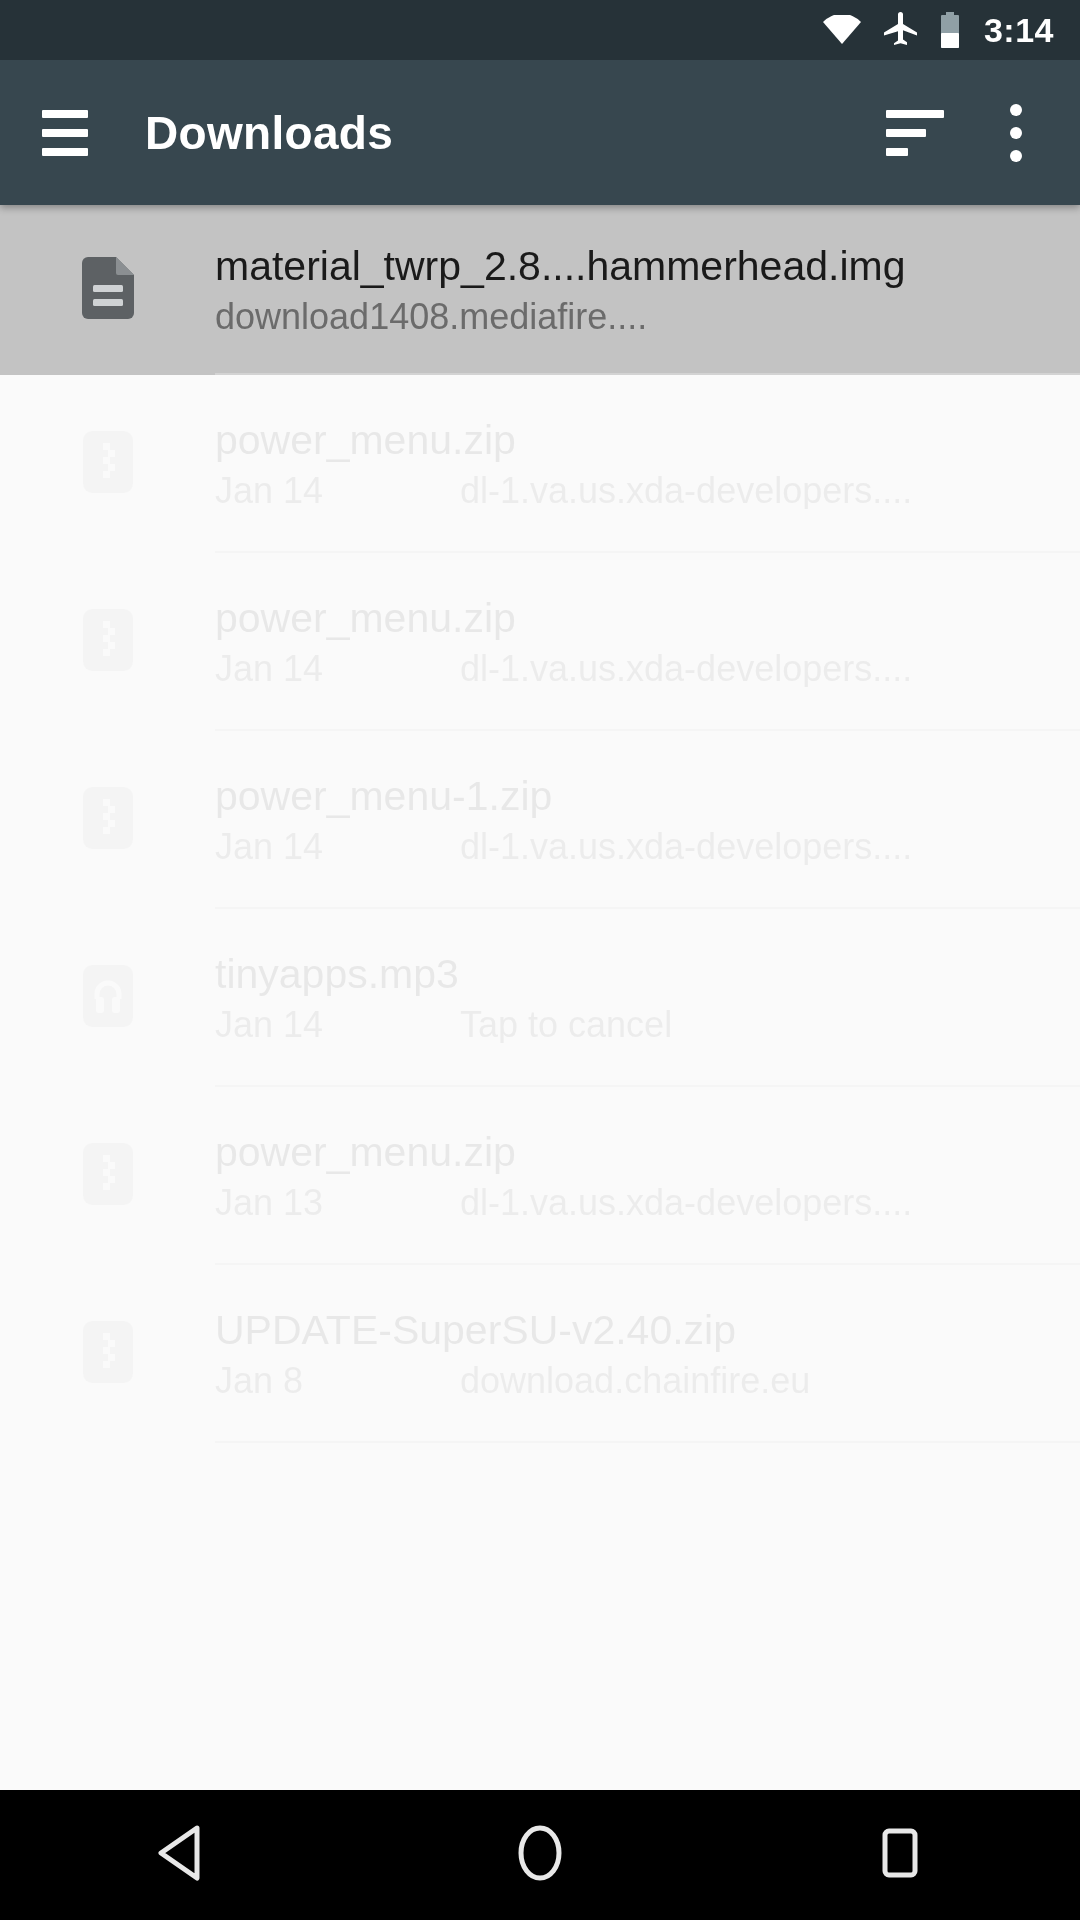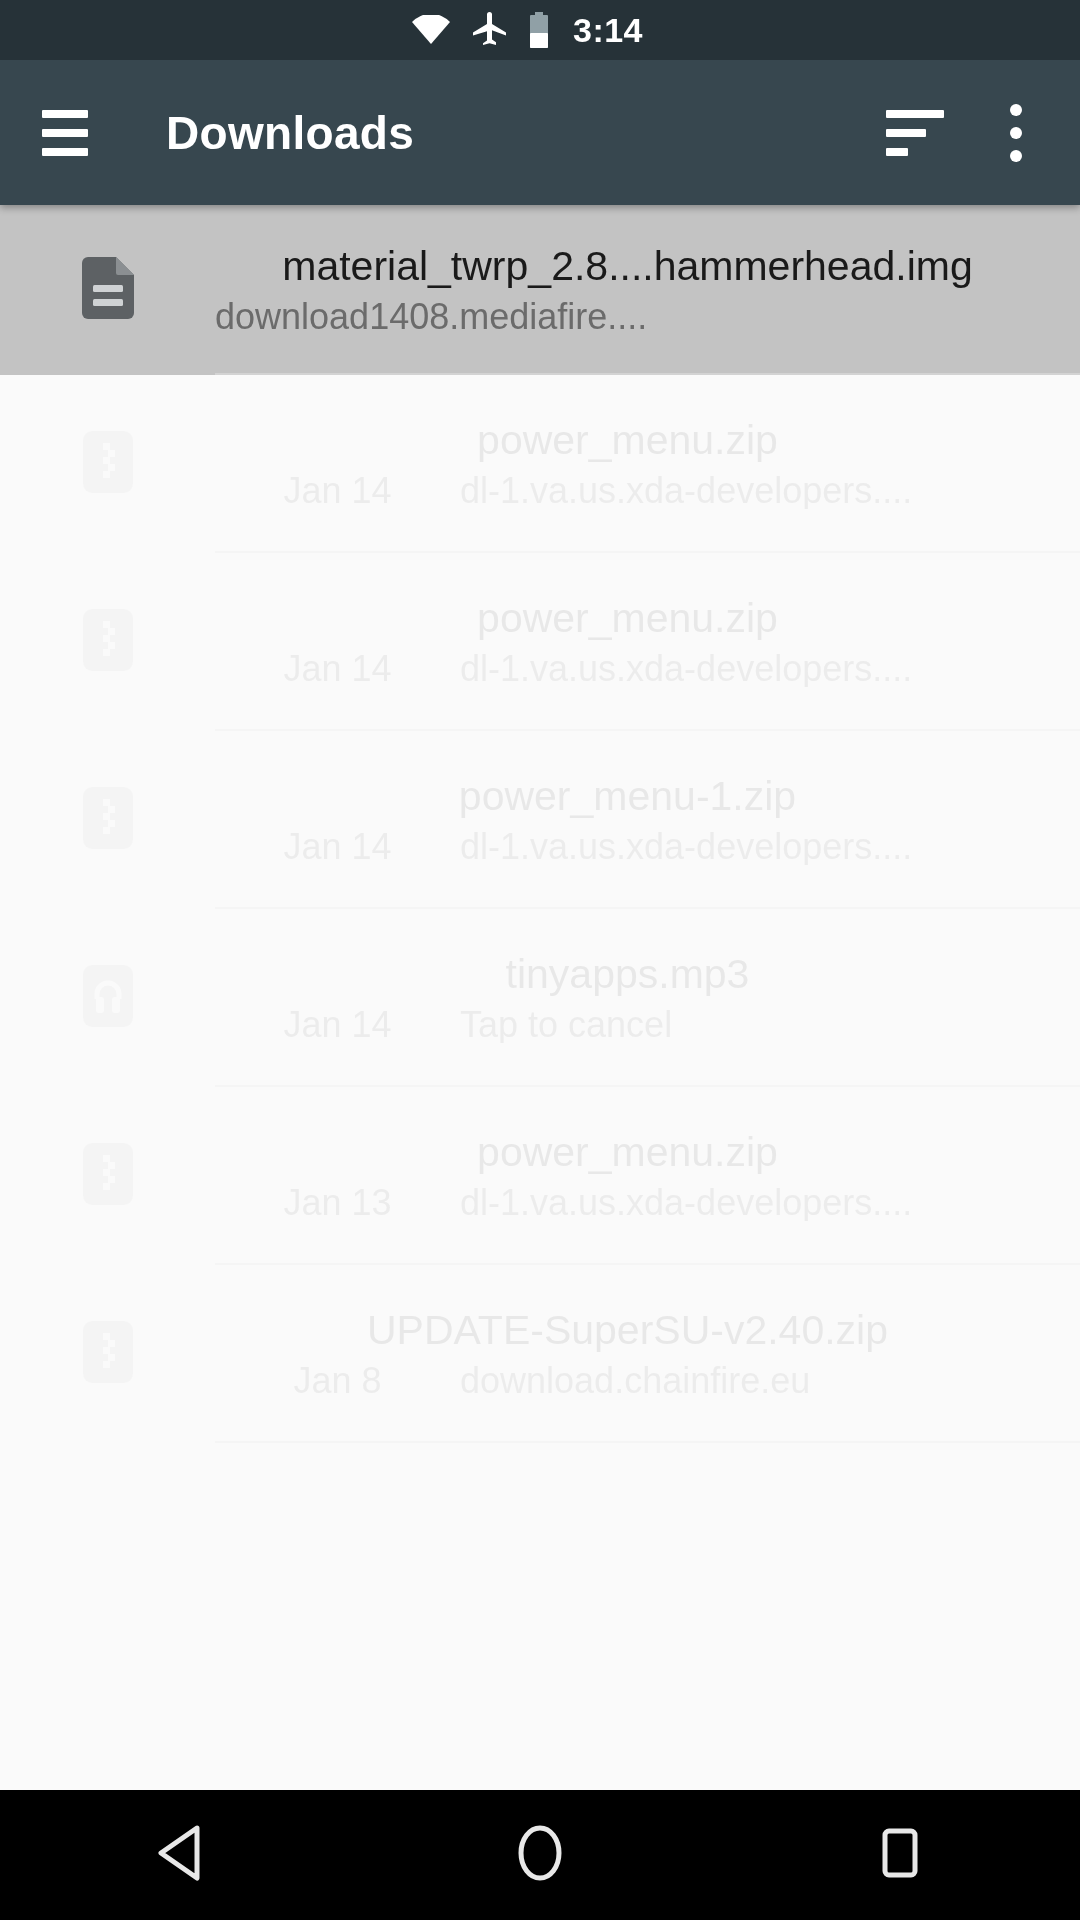--- a/index.html
+++ b/index.html
@@ -10,21 +10,21 @@
     overflow:hidden;
     position:relative;
   }
 
   
   .statusbar{
     height:60px;
     background:#263238;
     display:flex;
     align-items:center;
-    justify-content:center;
+    justify-content:flex-end;
     padding-right:26px;
     gap:20px;
     position:relative;
     z-index:40;
   }
   .sb-icon{ display:flex; align-items:center; }
   .sb-time{
     color:#ffffff;
     font-size:34px;
     font-weight:bold;
@@ -49,21 +49,21 @@
     display:flex;
     flex-direction:column;
     gap:11px;
     cursor:pointer;
   }
   .tb-hamburger i{ display:block; height:8px; background:#fff; border-radius:1px;}
   .tb-title{
     color:#ffffff;
     font-size:46px;
     font-weight:bold;
-    margin-left:78px;
+    margin-left:57px;
     letter-spacing:0.3px;
     white-space:nowrap;
   }
   .tb-spacer{ flex:1; }
   .tb-sort{
     width:58px;
     display:flex;
     flex-direction:column;
     align-items:flex-start;
     gap:11px;
@@ -93,21 +93,20 @@
     bottom:130px;
     background:#fafafa;
     overflow:hidden;
   }
   .row{
     position:relative;
     height:178px;
     display:flex;
     align-items:center;
     background:transparent;
-    text-align:center;
   }
   .row.selected{
     background:#c3c3c3;
     height:170px;
   }
   .row.dim{ opacity:0.18; }
 
   .icon-cell{
     width:215px;
     display:flex;

